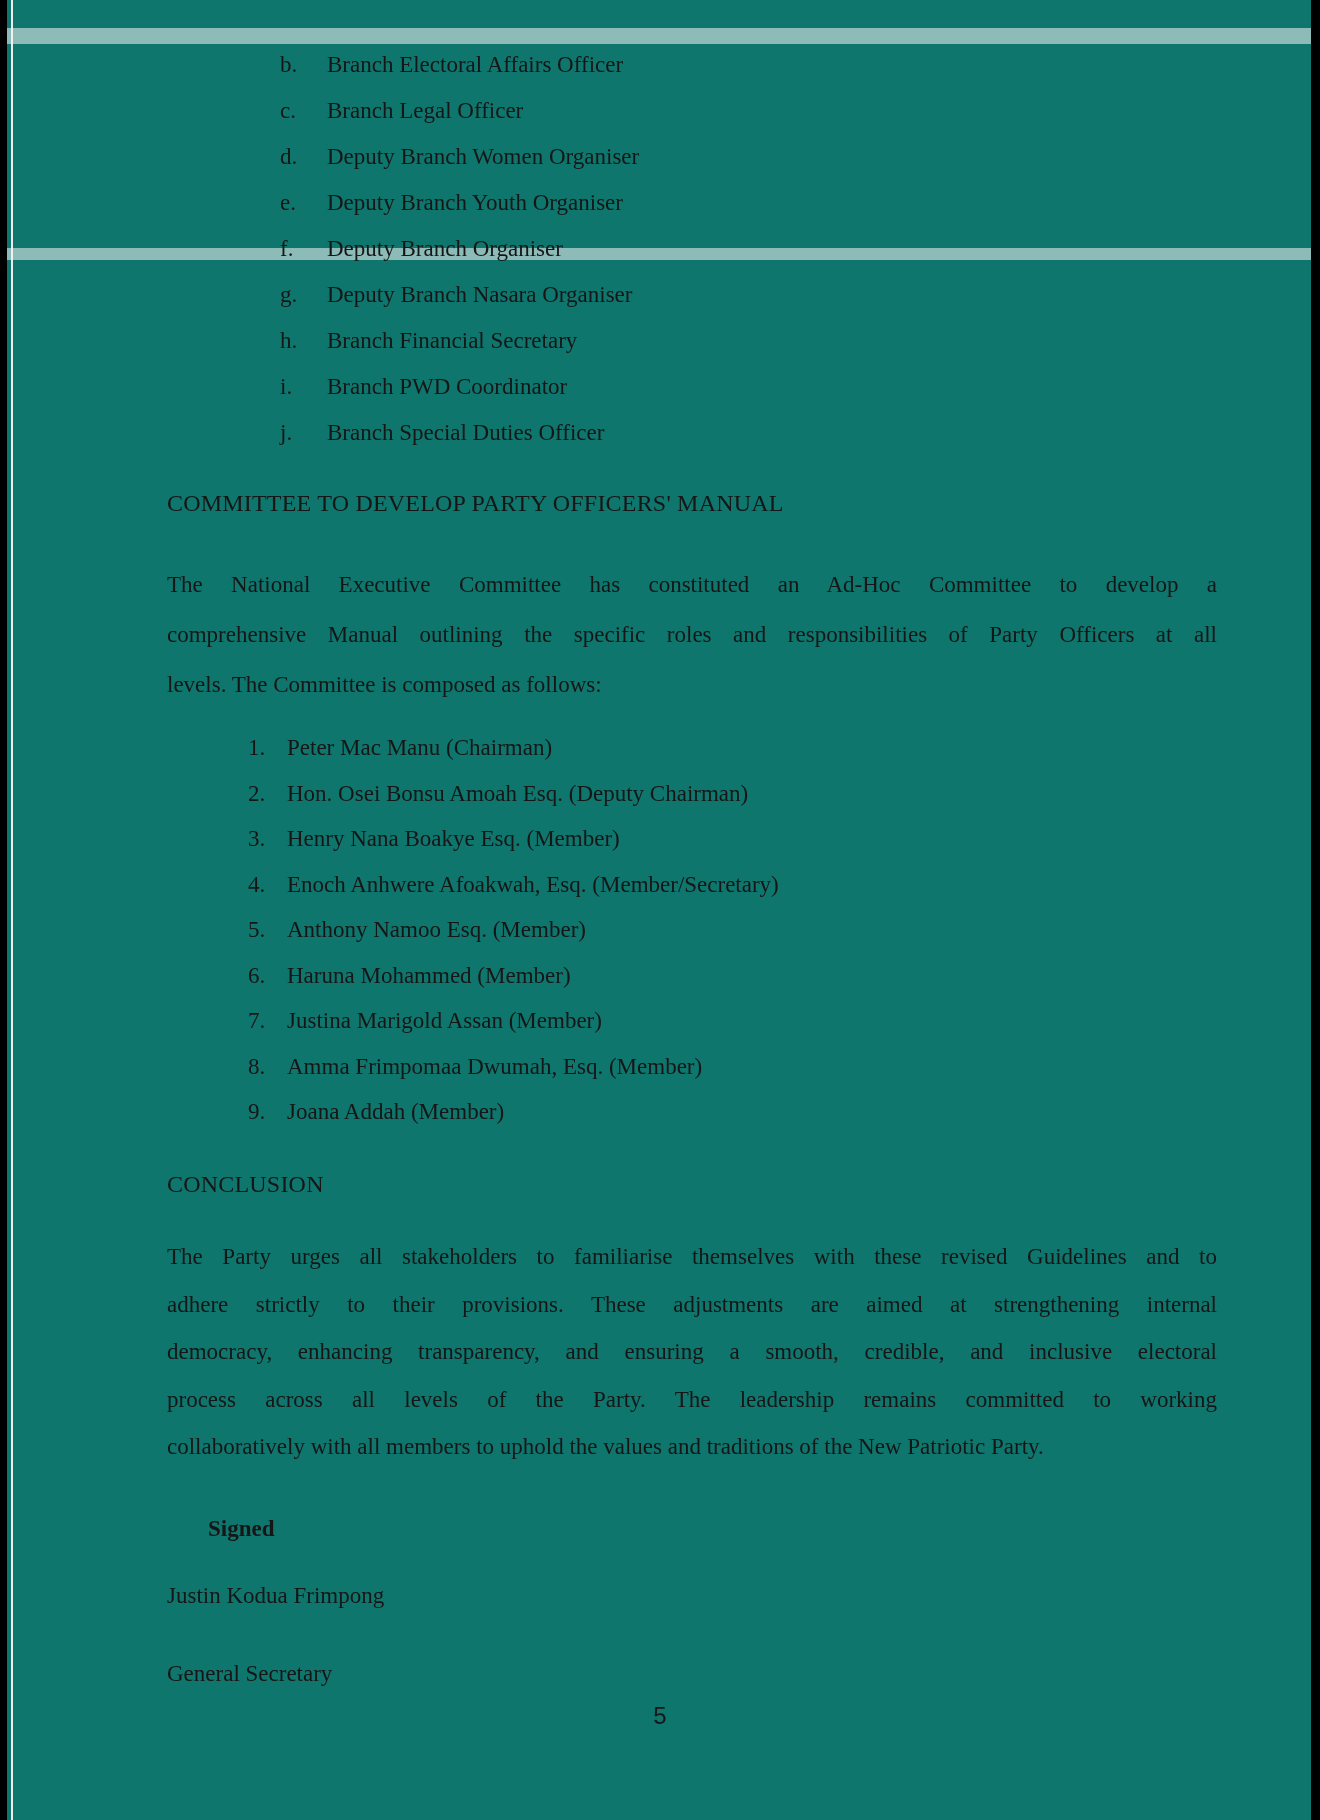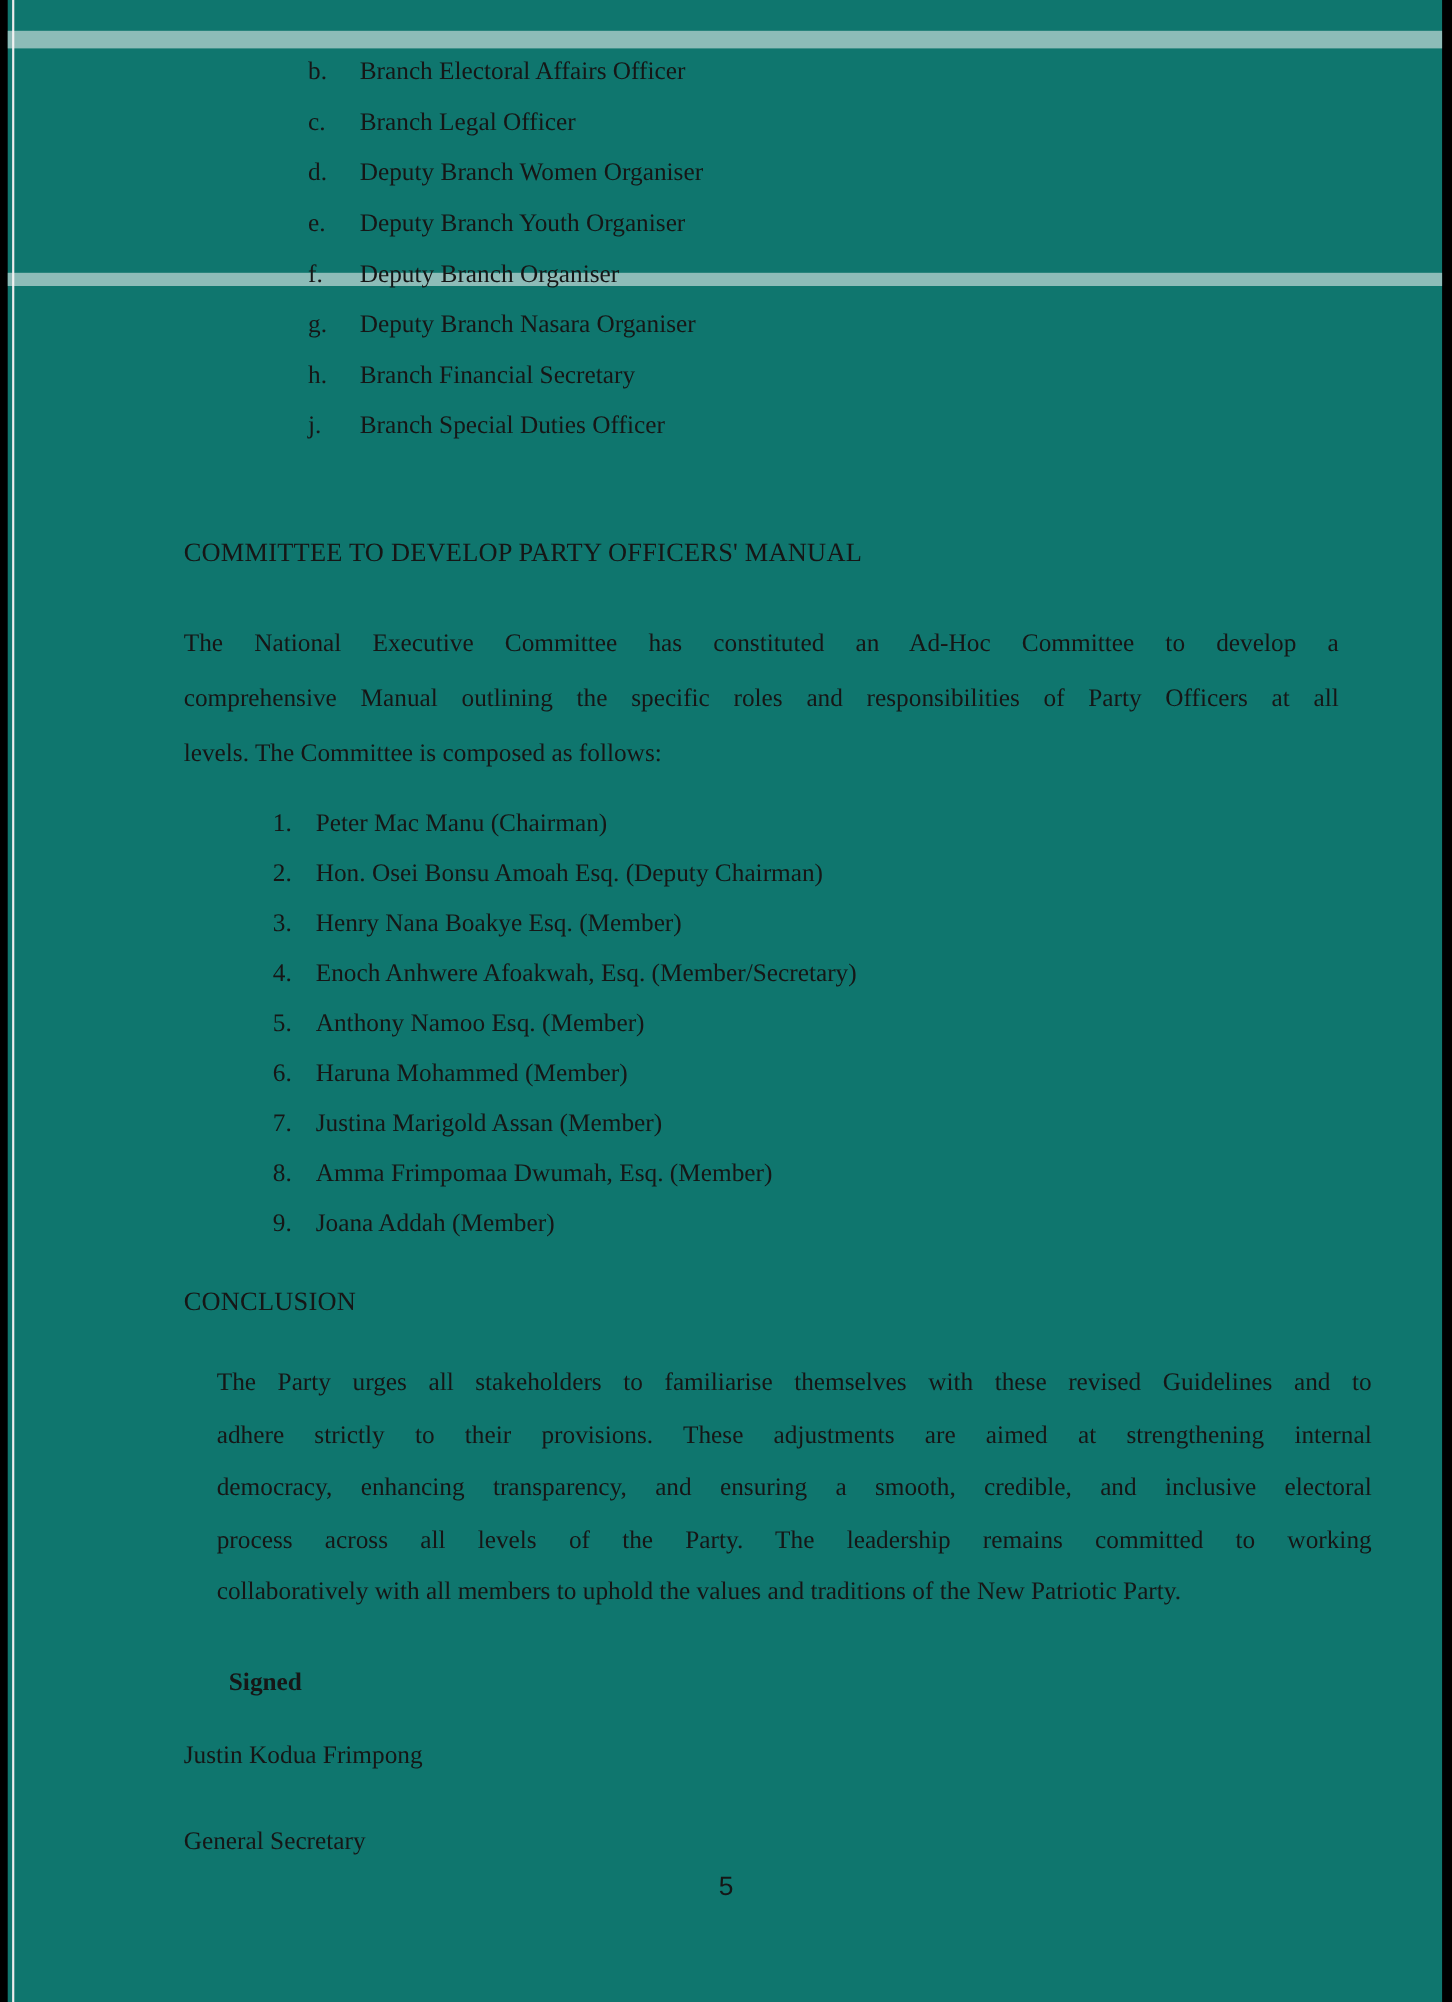--- a/index.html
+++ b/index.html
@@ -65,21 +65,21 @@
   .h-conclusion { top: 1168px; }
 
   
   .para {
     position: absolute;
     left: 167px;
     width: 1050px;
     font-size: 23px;
   }
   .para-committee  { top: 560px; }
-  .para-conclusion { top: 1233px; margin-left: 30px; }
+  .para-conclusion { top: 1233px; }
   .para-committee  .pline { height: 50px;   line-height: 50px; }
   .para-conclusion .pline { height: 47.5px; line-height: 47.5px; }
   .pline {
     text-align: justify;
     text-align-last: justify;
     white-space: nowrap;
     overflow: visible;
   }
   .para .pline:last-child { text-align-last: left; }
 
@@ -136,20 +136,23 @@
       </li>
 
       <li>
         <span class="li-label">g.</span><span class="li-text">Deputy Branch Nasara Organiser</span>
       </li>
 
       <li>
         <span class="li-label">h.</span><span class="li-text">Branch Financial Secretary</span>
       </li>
 
+      <li>
+        <span class="li-label">i.</span><span class="li-text">Branch PWD Coordinator</span>
+      </li>
 
       <li>
         <span class="li-label">j.</span><span class="li-text">Branch Special Duties Officer</span>
       </li>
     </ol>
 
   <h2 class="heading h-committee">COMMITTEE TO DEVELOP PARTY OFFICERS' MANUAL</h2>
 
   <div class="para para-committee">
 

